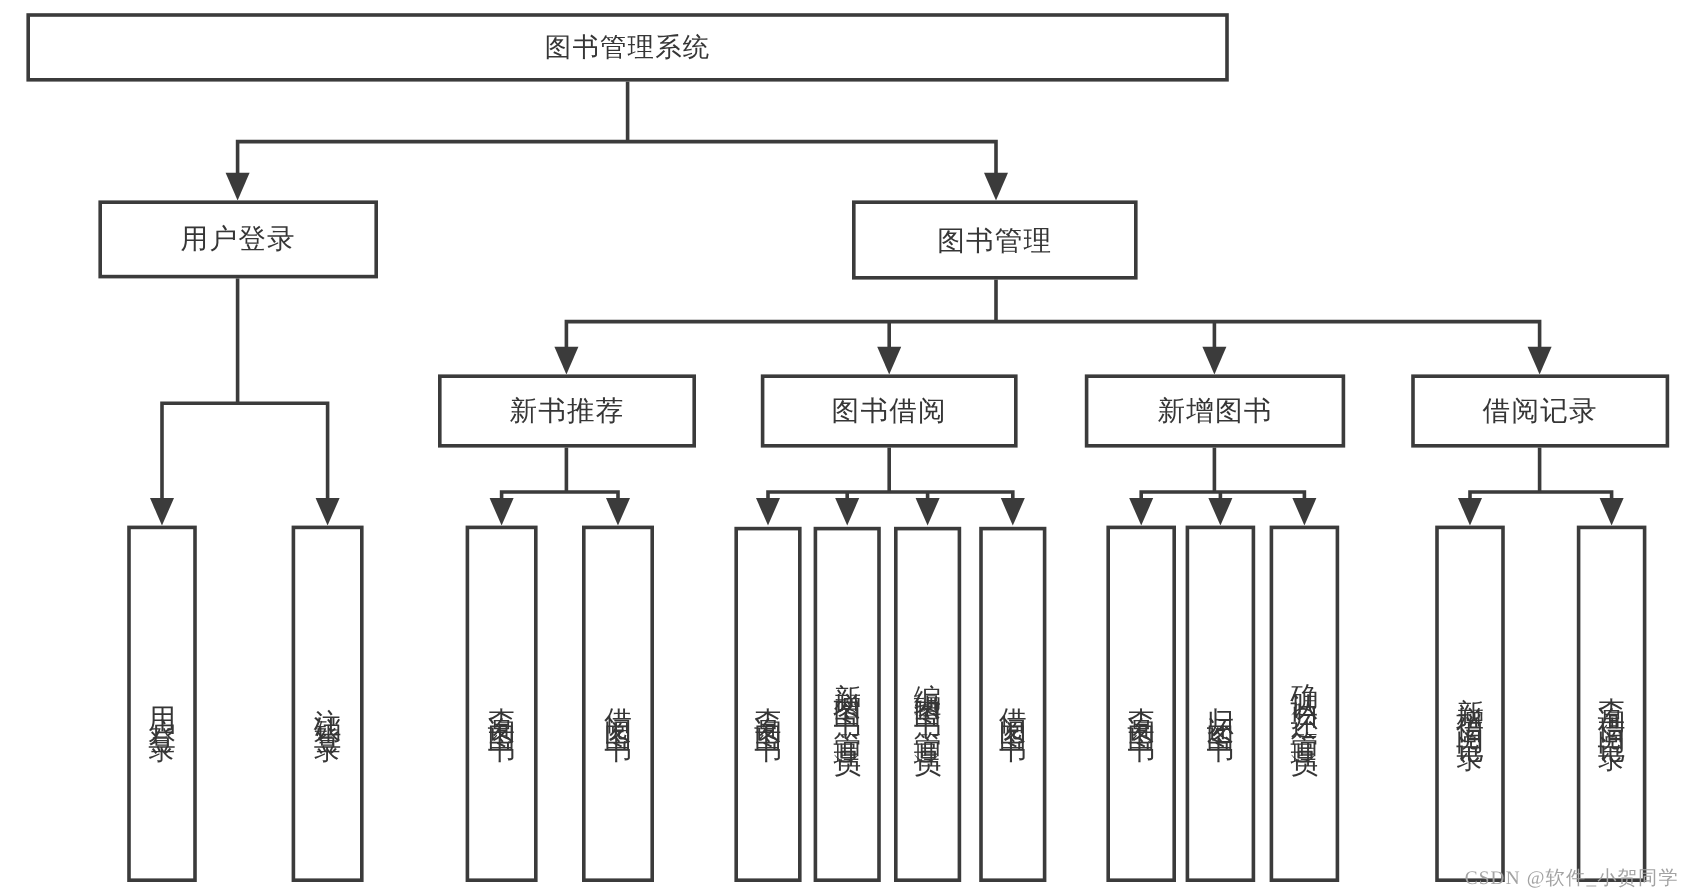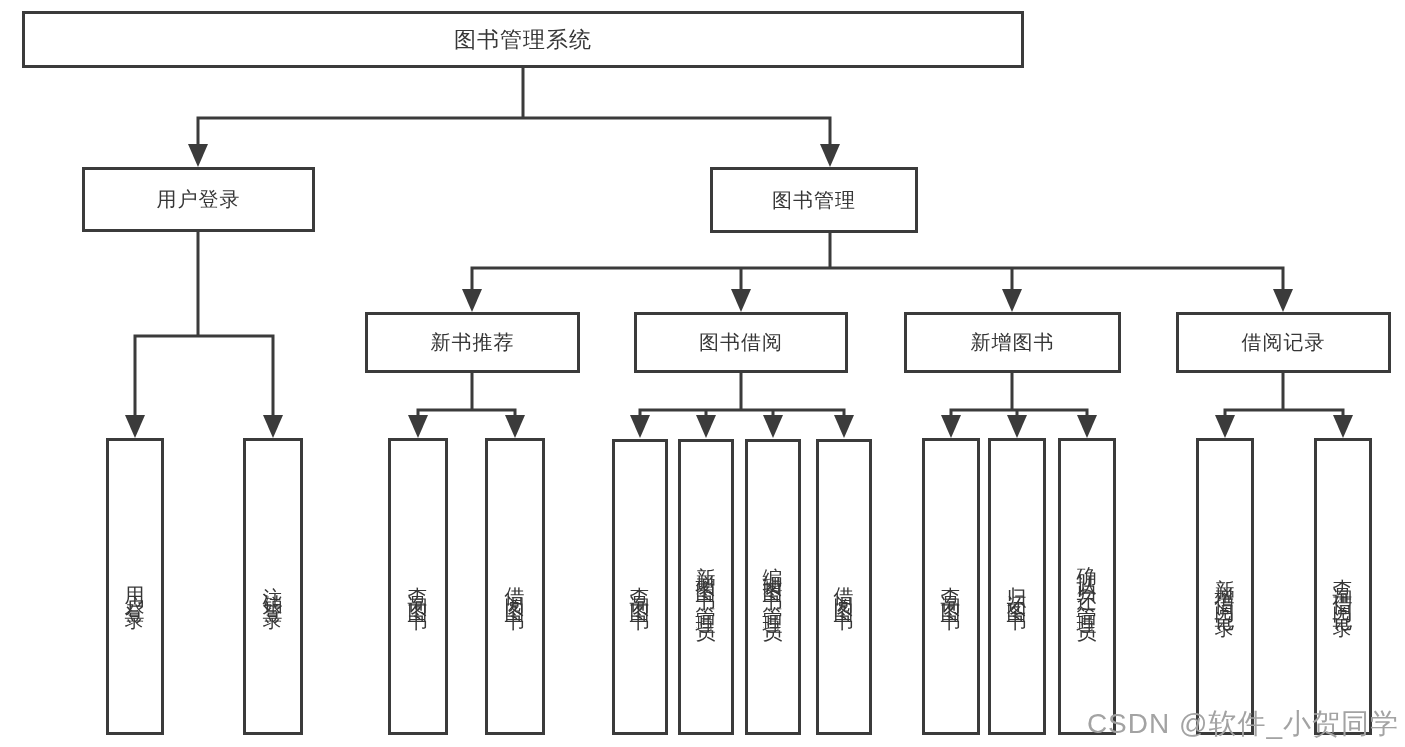--- a/index.html
+++ b/index.html
@@ -39,40 +39,41 @@
   .box {
     position: absolute;
     background: var(--background);
     border: 3px solid var(--line);
     display: flex;
     align-items: center;
     justify-content: center;
   }
   .box .label {
     color: var(--text);
-    font-size: 20px;
+    font-size: 23px;
     letter-spacing: 1px;
     white-space: nowrap;
   }
   .box.root .label { font-size: 22px; }
   .box.vbox .label {
     writing-mode: vertical-rl;
     text-orientation: mixed;
     letter-spacing: 8px;
     white-space: nowrap;
     line-height: 1;
   }
   .watermark {
     position: absolute;
     right: 6px;
     bottom: 4px;
-    font-size: 28px;
+    font-size: 16px;
     color: var(--watermark);
     letter-spacing: 1px;
     white-space: nowrap;
+    font-family: Liberation Serif, serif;
   }
 </style>
 </head>
 <body>
 
 <div class="canvas">
 
   <svg class="connectors" width="1405" height="747" viewBox="0 0 1405 747">
 
     <path d="M523 68 V118 M198 118 H830 M198 118 V146 M830 118 V146"></path>
@@ -112,21 +113,21 @@
     <polygon points="1333,415 1353,415 1343,438"></polygon>
   </svg>
 
   <div class="box hbox root" style="left:22px; top:11px; width:1002px; height:57px;">
     <span class="label">图书管理系统</span>
   </div>
 
   <div class="box hbox" style="left:82px; top:167px; width:233px; height:65px;">
     <span class="label">用户登录</span>
   </div>
-  <div class="box hbox" style="left:710px; top:167px; width:208px; height:66px;">
+  <div class="box hbox" style="left:710px; top:167px; width:238px; height:66px;">
     <span class="label">图书管理</span>
   </div>
 
   <div class="box hbox" style="left:365px; top:312px; width:215px; height:61px;">
     <span class="label">新书推荐</span>
   </div>
   <div class="box hbox" style="left:634px; top:312px; width:214px; height:61px;">
     <span class="label">图书借阅</span>
   </div>
   <div class="box hbox" style="left:904px; top:312px; width:217px; height:61px;">

